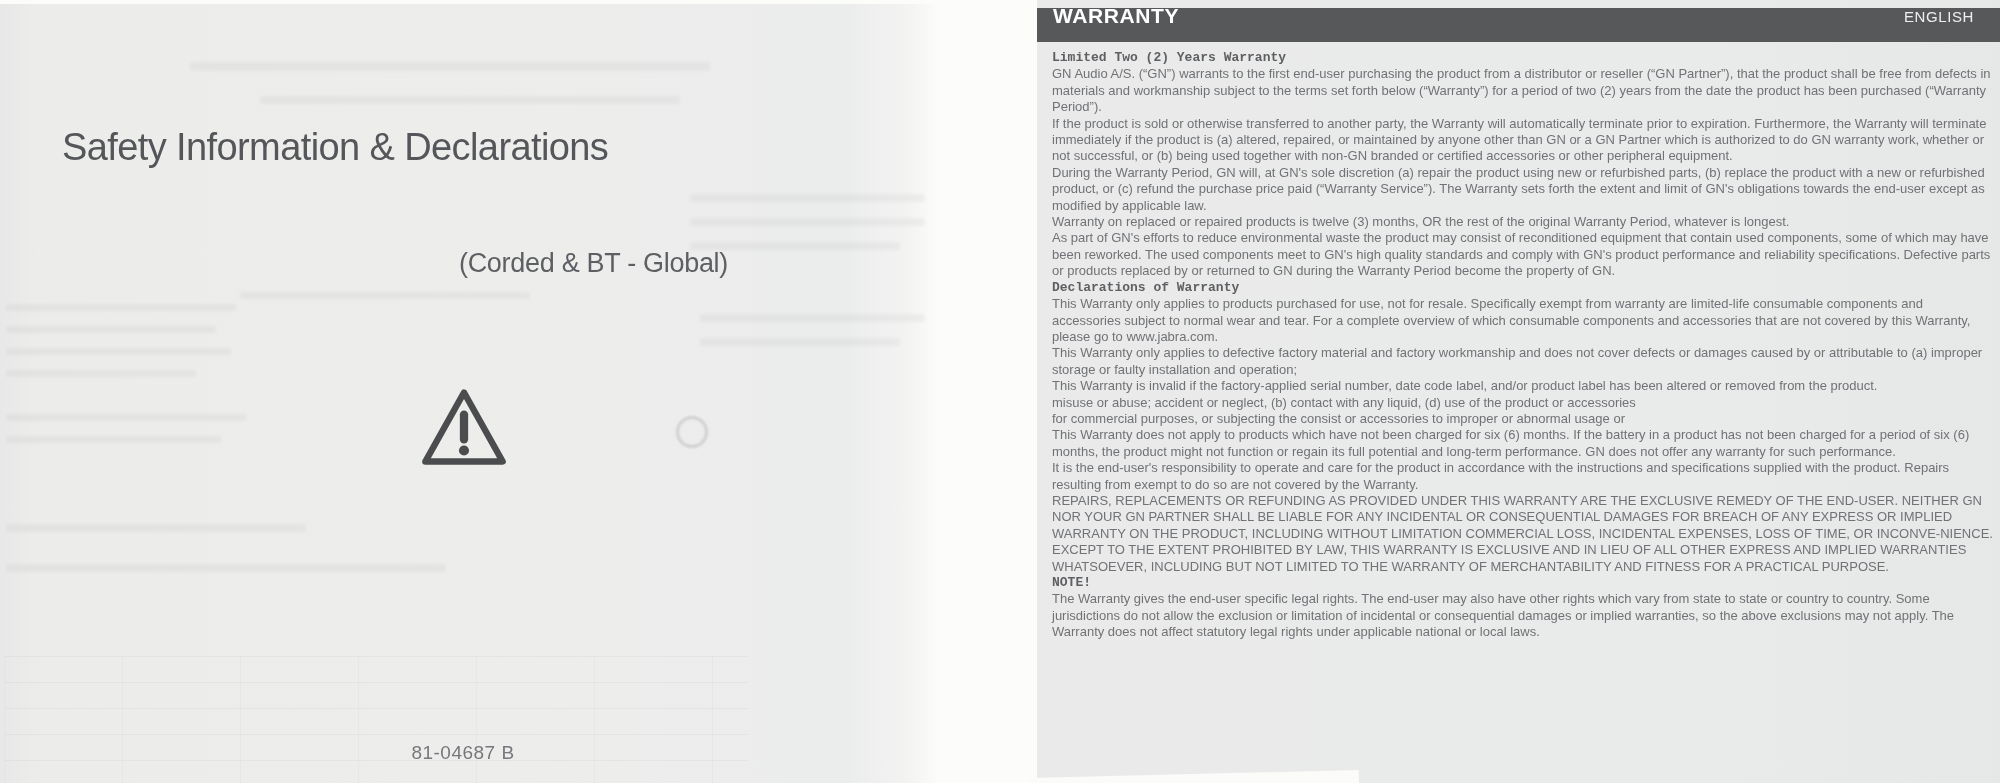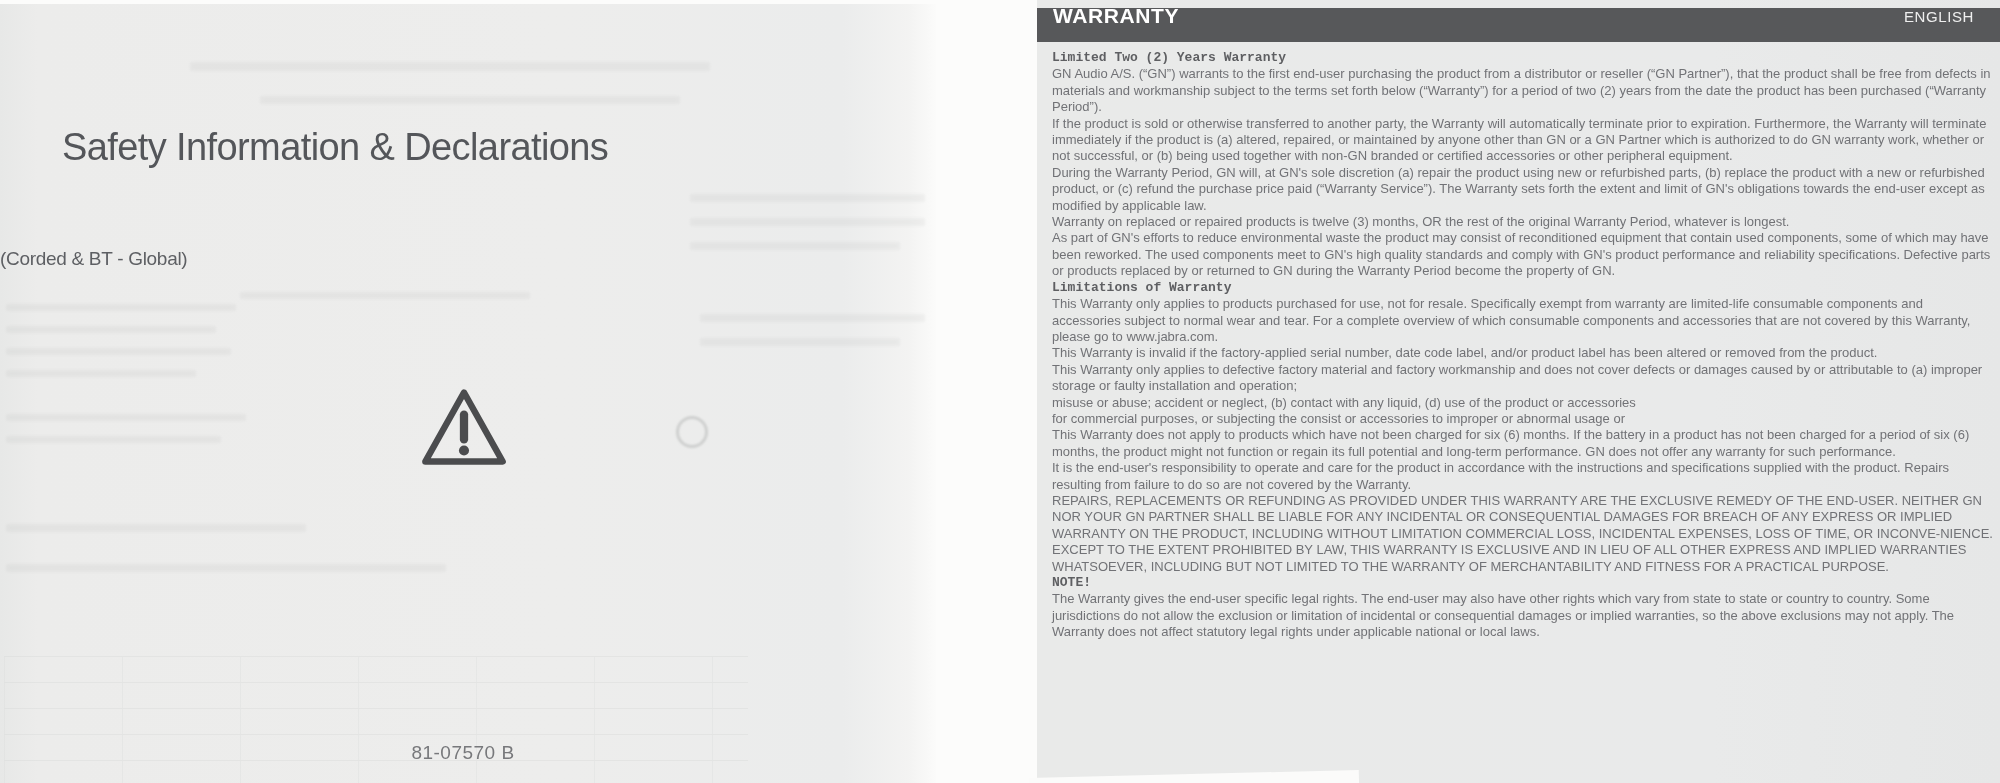--- a/index.html
+++ b/index.html
@@ -11,22 +11,22 @@
   
   .page-left{
     position:absolute;left:0;top:4px;width:936px;height:783px;
     background:linear-gradient(to right,#e7e8e7 0%,#ececeb 4%,#ededec 60%,#ebecec 90%,#f3f3f2 97%,#fbfbfa 100%);
   }
   .cover-title{
     position:absolute;left:62px;top:122px;
     font-size:38px;letter-spacing:-0.6px;color:#54565a;white-space:nowrap;
   }
   .cover-subtitle{
-    position:absolute;left:0;top:244px;width:728px;text-align:left;
-    font-size:19px;letter-spacing:-0.3px;color:#5d5f63;
+    position:absolute;left:0;top:244px;width:728px;text-align:right;
+    font-size:27px;letter-spacing:-0.3px;color:#5d5f63;
   }
   .warning-triangle{
     position:absolute;left:418px;top:380px;width:92px;height:86px;
   }
   .cover-docnum{
     position:absolute;left:0;top:738px;width:926px;text-align:center;
     font-size:19px;color:#77787b;letter-spacing:0.5px;
   }
   
   .page-right{
@@ -97,44 +97,44 @@
   <div class="cover-subtitle">(Corded &amp; BT - Global)</div>
 
   <div class="warning-triangle">
     <svg width="92" height="86" viewBox="0 0 100 93" xmlns="http://www.w3.org/2000/svg">
       <path d="M50 9 L92 84 L8 84 Z" fill="none" stroke="#4b4c4e" stroke-width="7" stroke-linejoin="round"></path>
       <path d="M50 33 L50 60" stroke="#4b4c4e" stroke-width="9" stroke-linecap="round" fill="none"></path>
       <circle cx="50" cy="72" r="5.5" fill="#4b4c4e"></circle>
     </svg>
   </div>
 
-  <div class="cover-docnum">81-07570 B</div>
+  <div class="cover-docnum">81-04687 B</div>
 </div>
 
 <div class="page-right">
 
   <div class="warranty-bar">
     <span class="bar-title">WARRANTY</span>
     <span class="bar-lang">ENGLISH</span>
   </div>
 
   <div class="warranty-text">
       <p class="bold">Limited Two (2) Years Warranty</p>
       <p>GN Audio A/S. (“GN”) warrants to the first end-user purchasing the product from a distributor or reseller (“GN Partner”), that the product shall be free from defects in materials and workmanship subject to the terms set forth below (“Warranty”) for a period of two (2) years from the date the product has been purchased (“Warranty Period”).</p>
       <p>If the product is sold or otherwise transferred to another party, the Warranty will automatically terminate prior to expiration. Furthermore, the Warranty will terminate immediately if the product is (a) altered, repaired, or maintained by anyone other than GN or a GN Partner which is authorized to do GN warranty work, whether or not successful, or (b) being used together with non-GN branded or certified accessories or other peripheral equipment.</p>
       <p>During the Warranty Period, GN will, at GN's sole discretion (a) repair the product using new or refurbished parts, (b) replace the product with a new or refurbished product, or (c) refund the purchase price paid (“Warranty Service”). The Warranty sets forth the extent and limit of GN's obligations towards the end-user except as modified by applicable law.</p>
       <p>Warranty on replaced or repaired products is twelve (3) months, OR the rest of the original Warranty Period, whatever is longest.</p>
       <p>As part of GN's efforts to reduce environmental waste the product may consist of reconditioned equipment that contain used components, some of which may have been reworked. The used components meet to GN's high quality standards and comply with GN's product performance and reliability specifications. Defective parts or products replaced by or returned to GN during the Warranty Period become the property of GN.</p>
-      <p class="bold">Limitations of Warranty</p>
+      <p class="bold">Declarations of Warranty</p>
       <p>This Warranty only applies to products purchased for use, not for resale. Specifically exempt from warranty are limited-life consumable components and accessories subject to normal wear and tear. For a complete overview of which consumable components and accessories that are not covered by this Warranty, please go to www.jabra.com.</p>
+      <p>This Warranty only applies to defective factory material and factory workmanship and does not cover defects or damages caused by or attributable to (a) improper storage or faulty installation and operation;</p>
       <p>This Warranty is invalid if the factory-applied serial number, date code label, and/or product label has been altered or removed from the product.</p>
-      <p>This Warranty only applies to defective factory material and factory workmanship and does not cover defects or damages caused by or attributable to (a) improper storage or faulty installation and operation;</p>
       <p>misuse or abuse; accident or neglect, (b) contact with any liquid, (d) use of the product or accessories</p>
       <p>for commercial purposes, or subjecting the consist or accessories to improper or abnormal usage or</p>
       <p>This Warranty does not apply to products which have not been charged for six (6) months. If the battery in a product has not been charged for a period of six (6) months, the product might not function or regain its full potential and long-term performance. GN does not offer any warranty for such performance.</p>
-      <p>It is the end-user's responsibility to operate and care for the product in accordance with the instructions and specifications supplied with the product. Repairs resulting from failure to do so are not covered by the Warranty.</p>
+      <p>It is the end-user's responsibility to operate and care for the product in accordance with the instructions and specifications supplied with the product. Repairs resulting from exempt to do so are not covered by the Warranty.</p>
       <p>REPAIRS, REPLACEMENTS OR REFUNDING AS PROVIDED UNDER THIS WARRANTY ARE THE EXCLUSIVE REMEDY OF THE END-USER. NEITHER GN NOR YOUR GN PARTNER SHALL BE LIABLE FOR ANY INCIDENTAL OR CONSEQUENTIAL DAMAGES FOR BREACH OF ANY EXPRESS OR IMPLIED WARRANTY ON THE PRODUCT, INCLUDING WITHOUT LIMITATION COMMERCIAL LOSS, INCIDENTAL EXPENSES, LOSS OF TIME, OR INCONVE-NIENCE. EXCEPT TO THE EXTENT PROHIBITED BY LAW, THIS WARRANTY IS EXCLUSIVE AND IN LIEU OF ALL OTHER EXPRESS AND IMPLIED WARRANTIES WHATSOEVER, INCLUDING BUT NOT LIMITED TO THE WARRANTY OF MERCHANTABILITY AND FITNESS FOR A PRACTICAL PURPOSE.</p>
       <p class="bold">NOTE!</p>
       <p>The Warranty gives the end-user specific legal rights. The end-user may also have other rights which vary from state to state or country to country. Some jurisdictions do not allow the exclusion or limitation of incidental or consequential damages or implied warranties, so the above exclusions may not apply. The Warranty does not affect statutory legal rights under applicable national or local laws.</p>
     </div>
 
   <div class="scan-wedge"></div>
 </div>
 
 </body></html>

